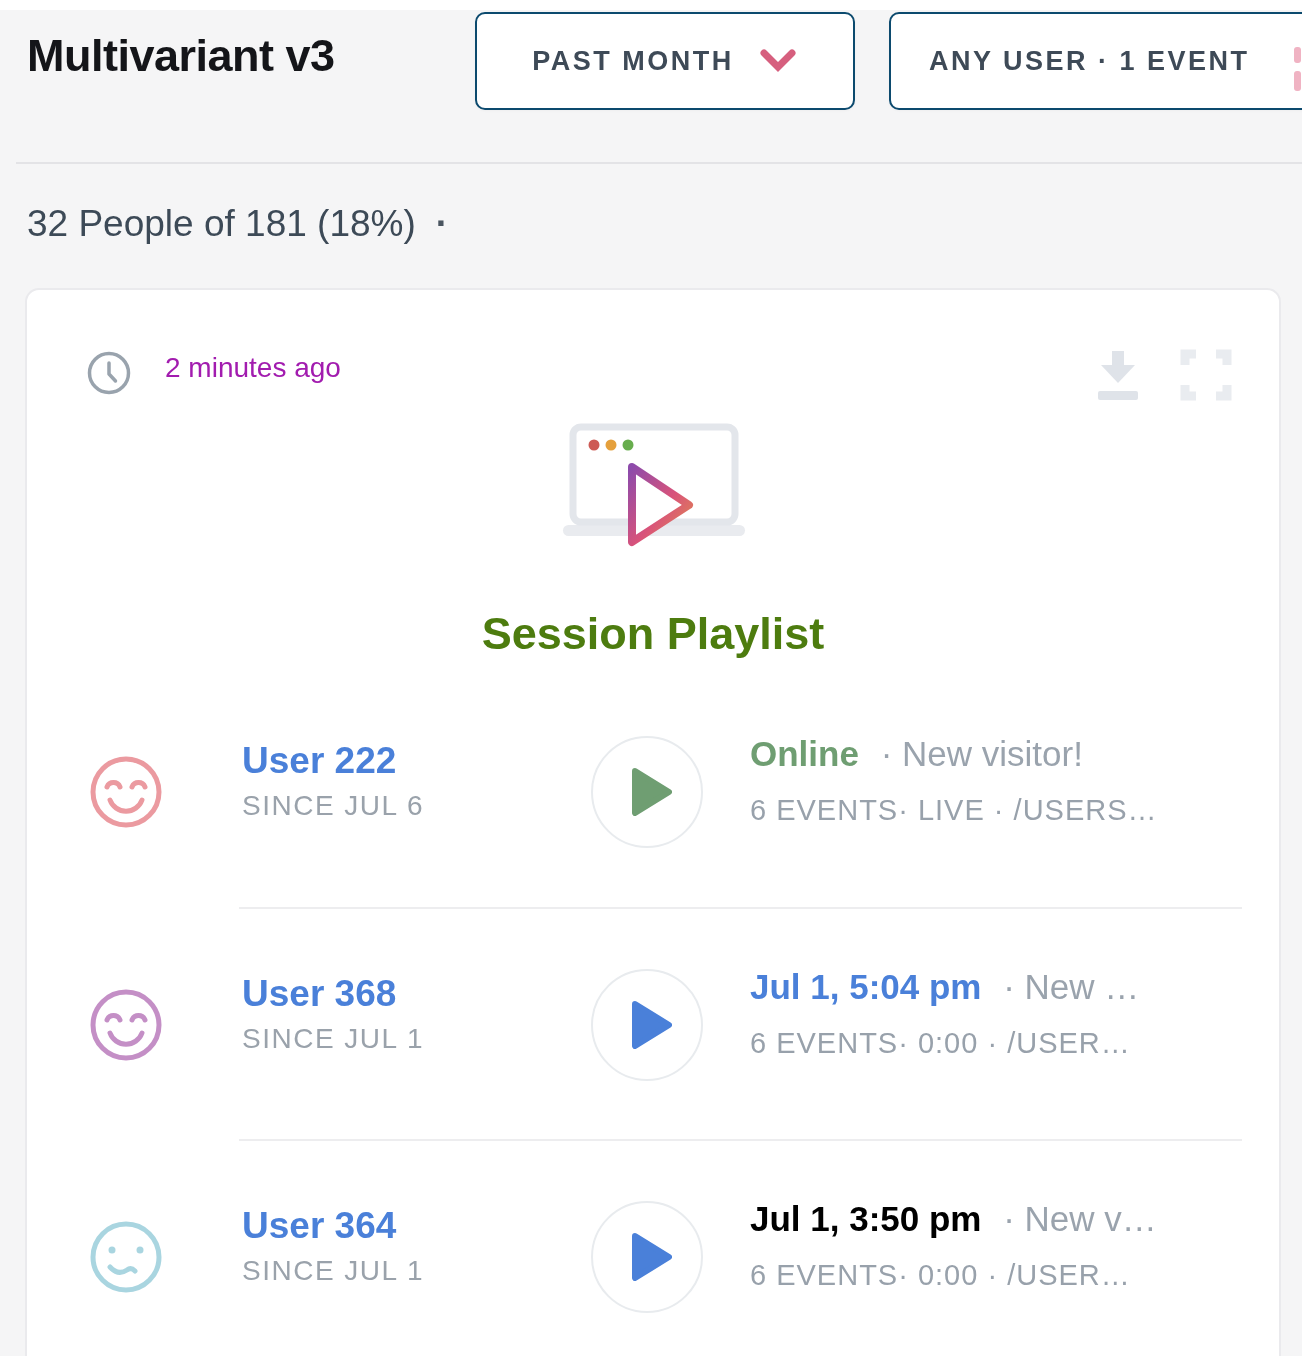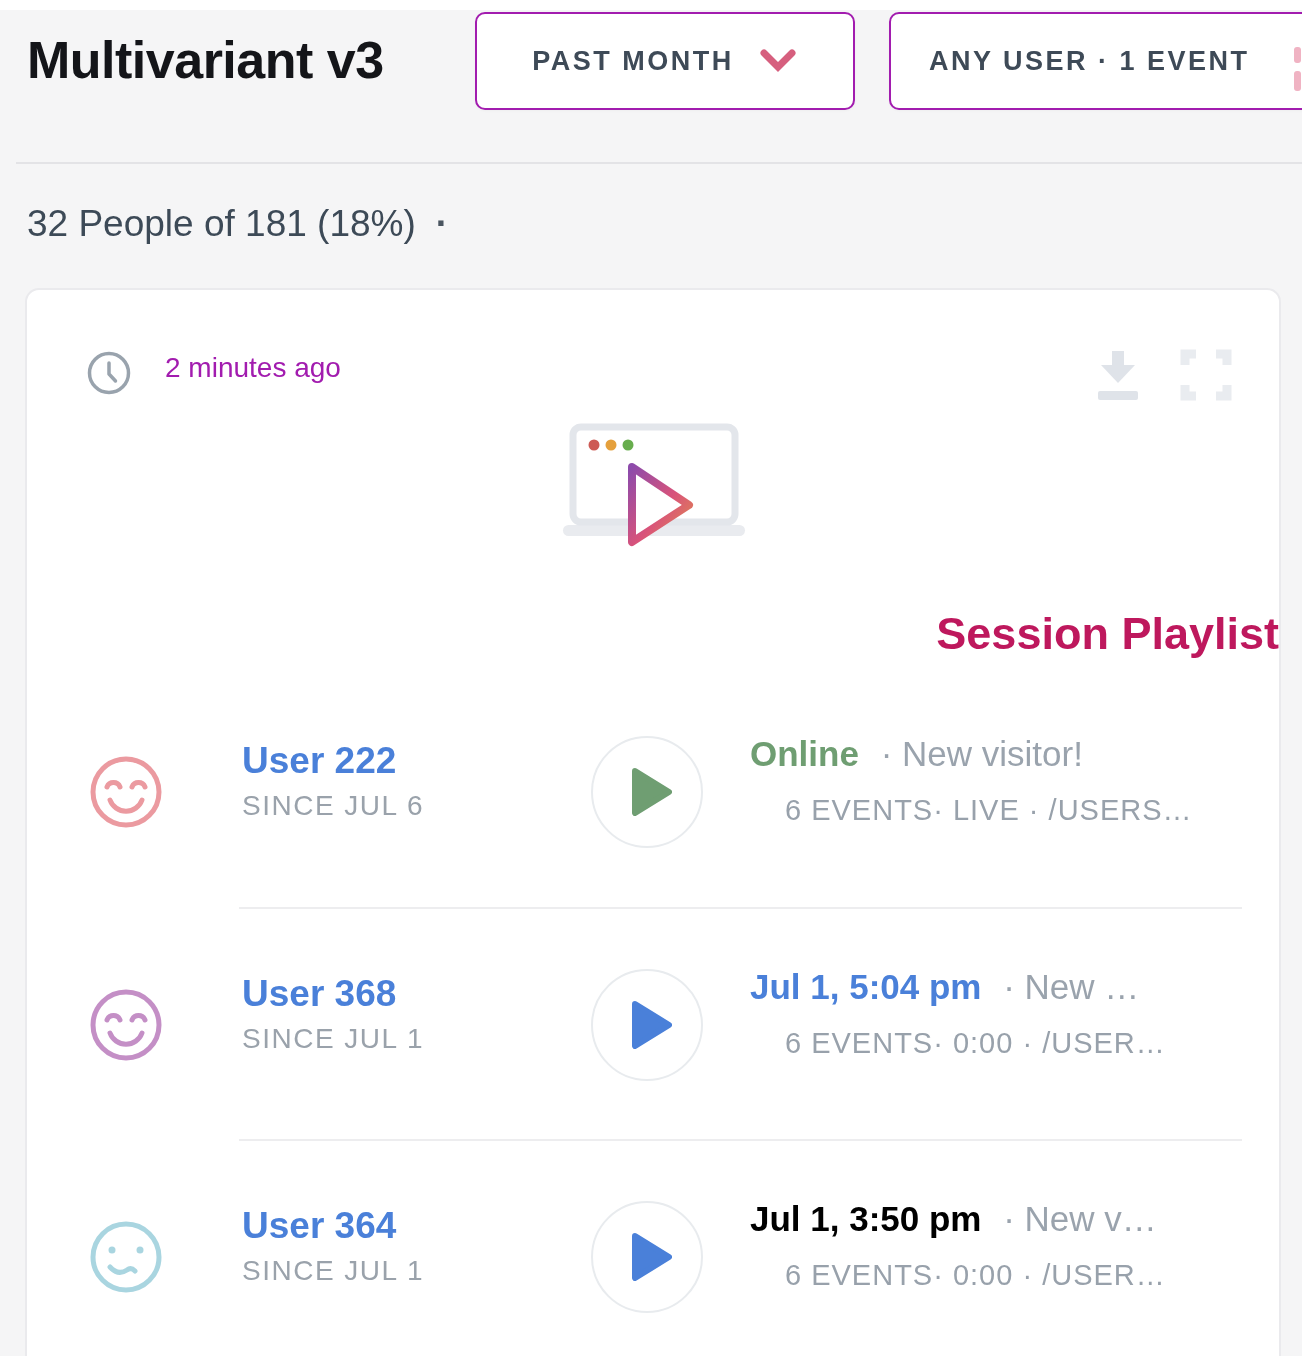--- a/index.html
+++ b/index.html
@@ -6,25 +6,25 @@
   html,body { background:#f5f5f6; }
   .page {
     position:relative; width:1302px; height:1356px;
     background:#f5f5f6; overflow:hidden;
     font-family:"Liberation Sans", sans-serif;
   }
   .top-strip { position:absolute; top:0; left:0; right:0; height:10px; background:#ffffff; }
 
   .page-title {
     position:absolute; left:27px; top:30px;
-    font-size:52px; font-weight:600; color:#141519; letter-spacing:-0.5px;
+    font-size:45px; font-weight:600; color:#141519; letter-spacing:-0.5px;
   }
   .filter-btn {
     position:absolute; top:12px; height:98px;
-    background:#ffffff; border:2px solid #a21caf; border-radius:10px;
+    background:#ffffff; border:2px solid #0c4a6e; border-radius:10px;
     box-shadow:0 1px 3px rgba(0,0,0,0.03);
     display:flex; align-items:center;
     font-family:"Liberation Sans", sans-serif;
     font-size:27px; font-weight:700; color:#3e4a57; letter-spacing:2.5px;
     cursor:pointer;
   }
   .btn-time { left:475px; width:380px; justify-content:center; gap:24px; }
   .btn-user { left:889px; width:480px; justify-content:flex-start; padding-left:38px; }
   .chevron-down { width:40px; height:24px; }
 
@@ -46,21 +46,21 @@
   }
   .clock-icon { position:absolute; left:58px; top:59px; width:48px; height:48px; }
   .updated { position:absolute; left:138px; top:62px; font-size:28px; color:#a21caf; }
   .dl-icon { position:absolute; left:1062px; top:56px; width:58px; height:58px; cursor:pointer; }
   .fs-icon { position:absolute; left:1152px; top:58px; width:54px; height:54px; cursor:pointer; }
 
   .illustration { position:absolute; left:516px; top:130px; width:224px; height:150px; }
 
   .playlist-title {
     position:absolute; left:0; top:318px; width:100%;
-    text-align:right; font-size:45px; font-weight:700; color:#be185d;
+    text-align:center; font-size:45px; font-weight:700; color:#4d7c0f;
   }
 
   .row { position:absolute; left:0; width:100%; height:232px; }
   .row-1 { top:386px; } .row-2 { top:619px; } .row-3 { top:851px; }
   .row-divider { position:absolute; left:212px; width:1003px; height:2px; background:#ededef; }
   .div-1 { top:617px; } .div-2 { top:849px; }
 
   .avatar { position:absolute; left:61px; top:78px; width:76px; height:76px; fill:none; }
   .user-name { position:absolute; left:215px; top:64px; font-size:37px; font-weight:600; color:#4a80d9; text-decoration:none; cursor:pointer; }
   .since { position:absolute; left:215px; top:114px; font-size:28px; color:#9aa2ab; letter-spacing:1.5px;text-align:right; }
@@ -69,21 +69,21 @@
     position:absolute; left:564px; top:60px; width:112px; height:112px;
     border-radius:50%; border:2px solid #e8ebee; background:#ffffff;
     display:flex; align-items:center; justify-content:center; cursor:pointer;
   }
   .play-btn svg { width:40px; height:48px; margin-left:9px; }
   .play-btn path { stroke-width:6; stroke-linejoin:round; }
 
   .status-1 { position:absolute; left:723px; top:58px; font-size:35px; color:#9aa3ad; white-space:nowrap; }
   .status-primary { font-weight:600; }
   .status-secondary { margin-left:12px; font-weight:400; }
-  .status-2 { position:absolute; left:758px; top:118px; font-size:29px; color:#98a1ab; letter-spacing:1px; white-space:nowrap; }
+  .status-2 { position:absolute; left:723px; top:118px; font-size:29px; color:#98a1ab; letter-spacing:1px; white-space:nowrap; }
 </style>
 </head>
 <body>
 
 <div class="page">
   <div class="top-strip"></div>
 
   <h1 class="page-title">Multivariant v3</h1>
 
   <button class="filter-btn btn-time">

